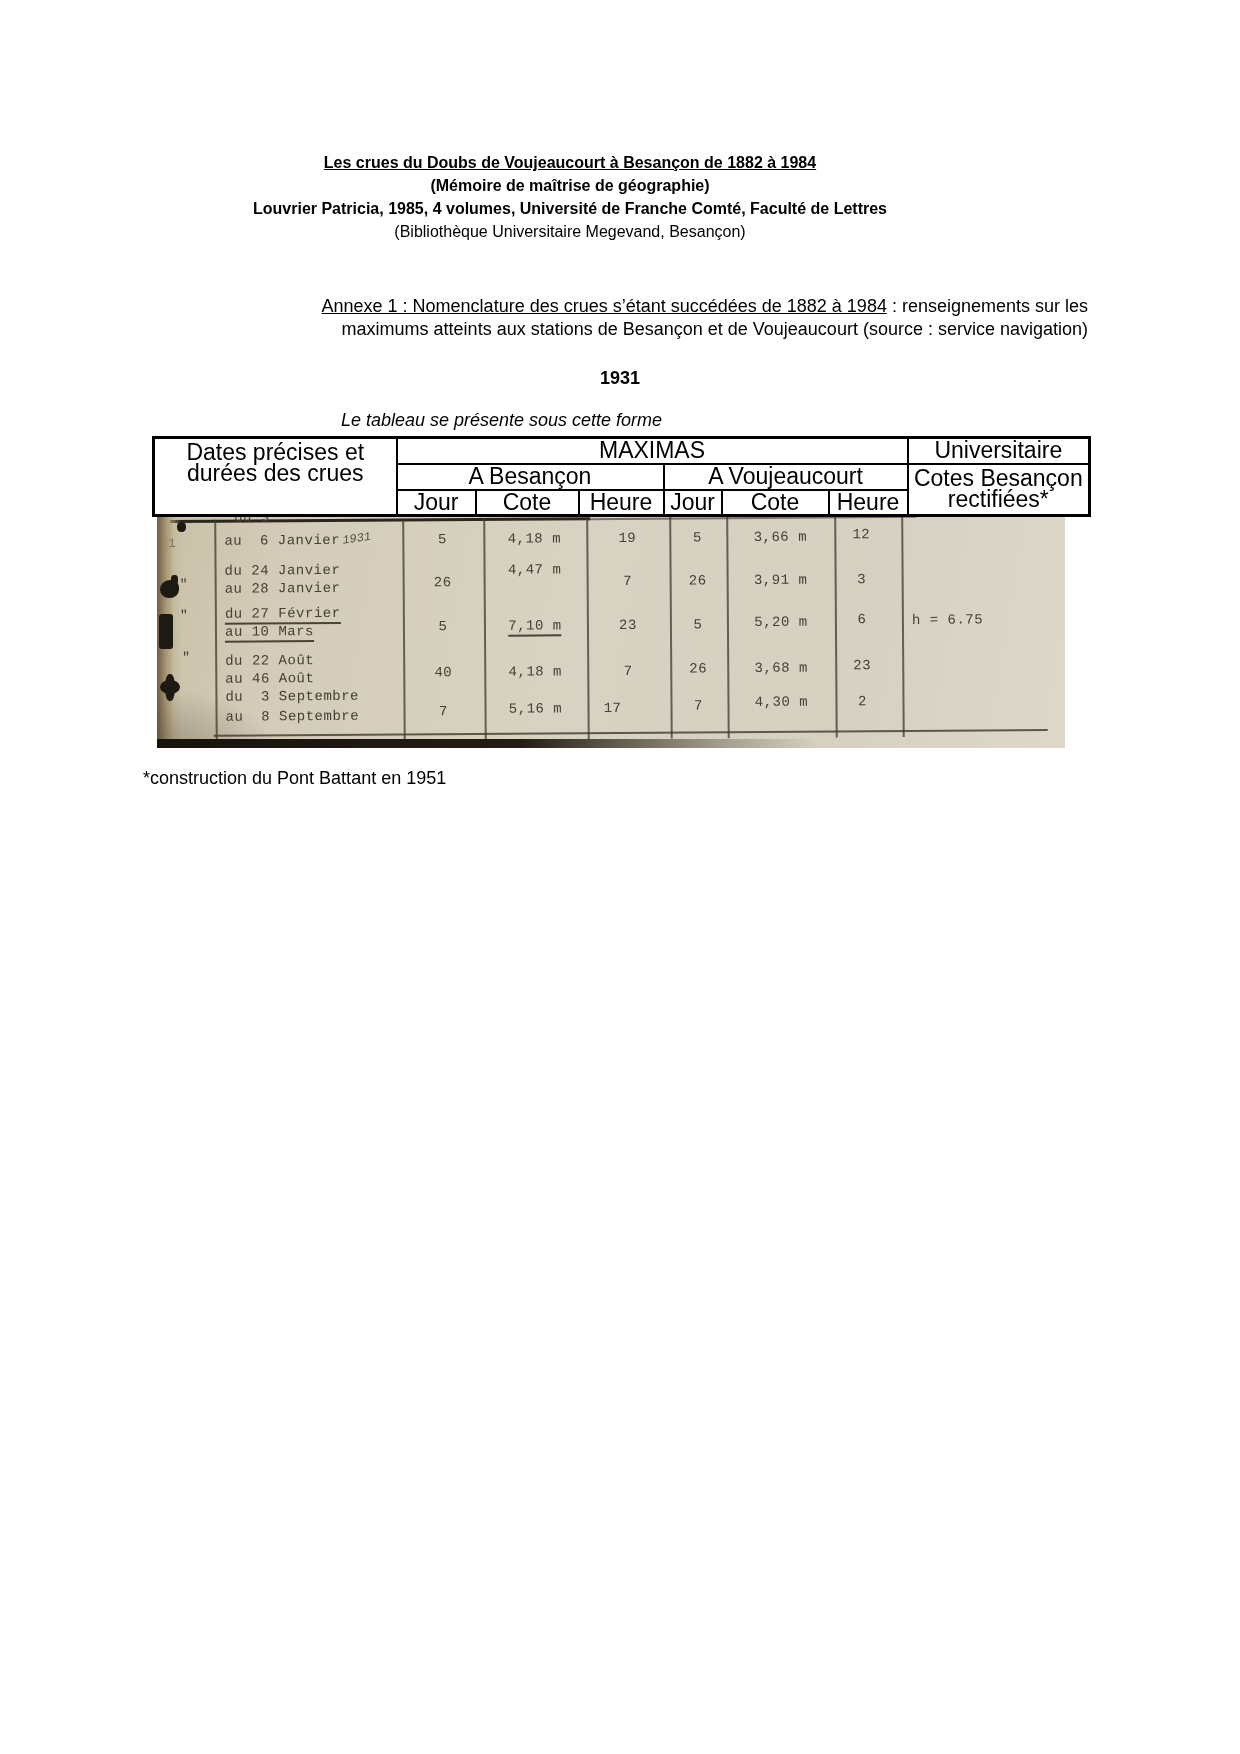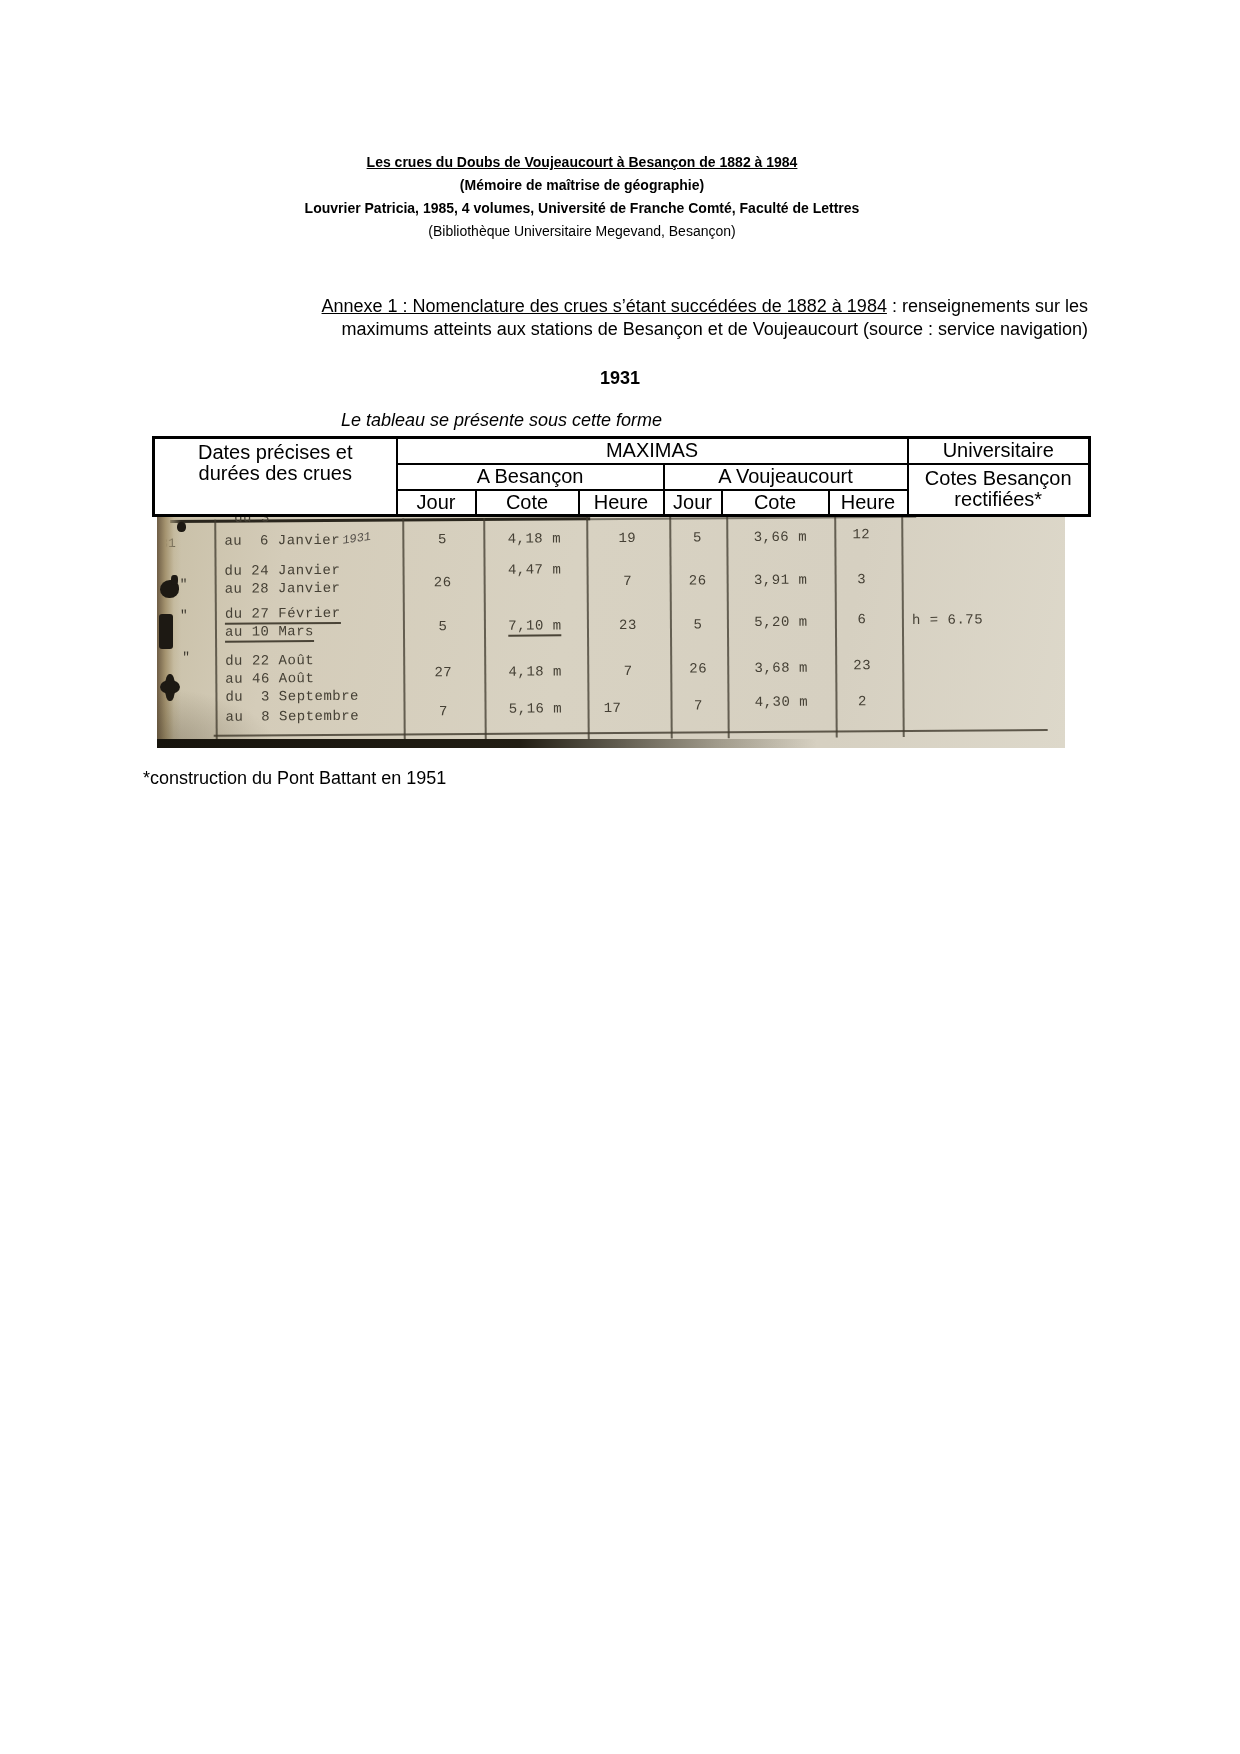--- a/index.html
+++ b/index.html
@@ -1,35 +1,35 @@
 <!DOCTYPE html>
 <html><head>
 <meta charset="utf-8">
 <style>
   * { margin:0; padding:0; box-sizing:border-box; }
   html,body { background:#ffffff; }
   body { width:1240px; height:1754px; font-family:"Liberation Sans", sans-serif; color:#000; position:relative; }
   .doc { position:absolute; inset:0; width:1240px; height:1754px; background:#fff; overflow:hidden; }
 
   
-  .title-block { position:absolute; top:151px; left:0; width:1140px; text-align:center; font-size:14px; line-height:23px;margin-left:12px; }
+  .title-block { position:absolute; top:151px; left:0; width:1140px; text-align:center; font-size:16px; line-height:23px; }
   .title-block .t1 { font-weight:bold; }
   .title-block .t1 span { text-decoration:underline; }
   .title-block .t2, .title-block .t3 { font-weight:bold; }
   .title-block .t4 { font-weight:normal; }
 
   .annexe { position:absolute; top:295px; left:0; width:1088px; text-align:right; font-size:18px; line-height:23px; }
   .annexe .u { text-decoration:underline; }
 
   .year { position:absolute; top:368px; left:0; width:1240px; text-align:center; font-size:18px; font-weight:bold; }
   .caption { position:absolute; top:410px; left:0; width:1003px; text-align:center; font-size:18px; font-style:italic; }
 
   
   table.hdr { position:absolute; top:436px; left:152px; width:936px; border-collapse:collapse; table-layout:fixed;
-              font-size:20px; border:3px solid #000; background:#fff;padding-left:32px; }
+              font-size:23px; border:3px solid #000; background:#fff;padding-left:32px; }
   table.hdr td { border:2px solid #000; text-align:center; vertical-align:middle; padding:1px 2px; height:26px; line-height:21px; }
   table.hdr td.dates { vertical-align:top; padding-top:3px; }
 
   
   .photo { position:absolute; top:517px; left:157px; width:908px; height:231px; overflow:hidden;
            background:linear-gradient(100deg,#c8bfa6 0%, #d4ccb9 14%, #d8d2c2 45%, #d6d0c1 75%, #ddd8ca 100%); }
   .photo .edge-left { position:absolute; left:0; top:0; width:24px; height:100%;
            background:linear-gradient(90deg,#6e5d45 0%, #a4936f 35%, rgba(190,177,144,.45) 70%, rgba(190,177,144,0) 100%); }
   .photo .bottom-strip { position:absolute; left:0; bottom:0; width:660px; height:9px;
            background:linear-gradient(90deg,#17140d 0%, #221e14 55%, rgba(60,54,38,.35) 85%, rgba(60,54,38,0) 100%); }
@@ -164,21 +164,21 @@
       <span class="stext sval" style="left:286px; top:100px">5</span>
       <span class="stext sval ul" style="left:378px; top:100px">7,10 m</span>
       <span class="stext sval" style="left:471px; top:100px">23</span>
       <span class="stext sval" style="left:541px; top:100px">5</span>
       <span class="stext sval" style="left:624px; top:98px">5,20 m</span>
       <span class="stext sval" style="left:705px; top:96px">6</span>
       <span class="stext" style="left:755px; top:97px">h = 6.75</span>
 
       <span class="stext" style="left:68px; top:133px">du 22 Août</span>
       <span class="stext" style="left:68px; top:151px">au 46 Août</span>
-      <span class="stext sval" style="left:286px; top:146px">27</span>
+      <span class="stext sval" style="left:286px; top:146px">40</span>
       <span class="stext sval" style="left:378px; top:146px">4,18 m</span>
       <span class="stext sval" style="left:471px; top:146px">7</span>
       <span class="stext sval" style="left:541px; top:144px">26</span>
       <span class="stext sval" style="left:624px; top:144px">3,68 m</span>
       <span class="stext sval" style="left:705px; top:142px">23</span>
 
       <span class="stext" style="left:68px; top:169px">du  3 Septembre</span>
       <span class="stext" style="left:68px; top:189px">au  8 Septembre</span>
       <span class="stext sval" style="left:286px; top:185px">7</span>
       <span class="stext sval" style="left:378px; top:183px">5,16 m</span>

